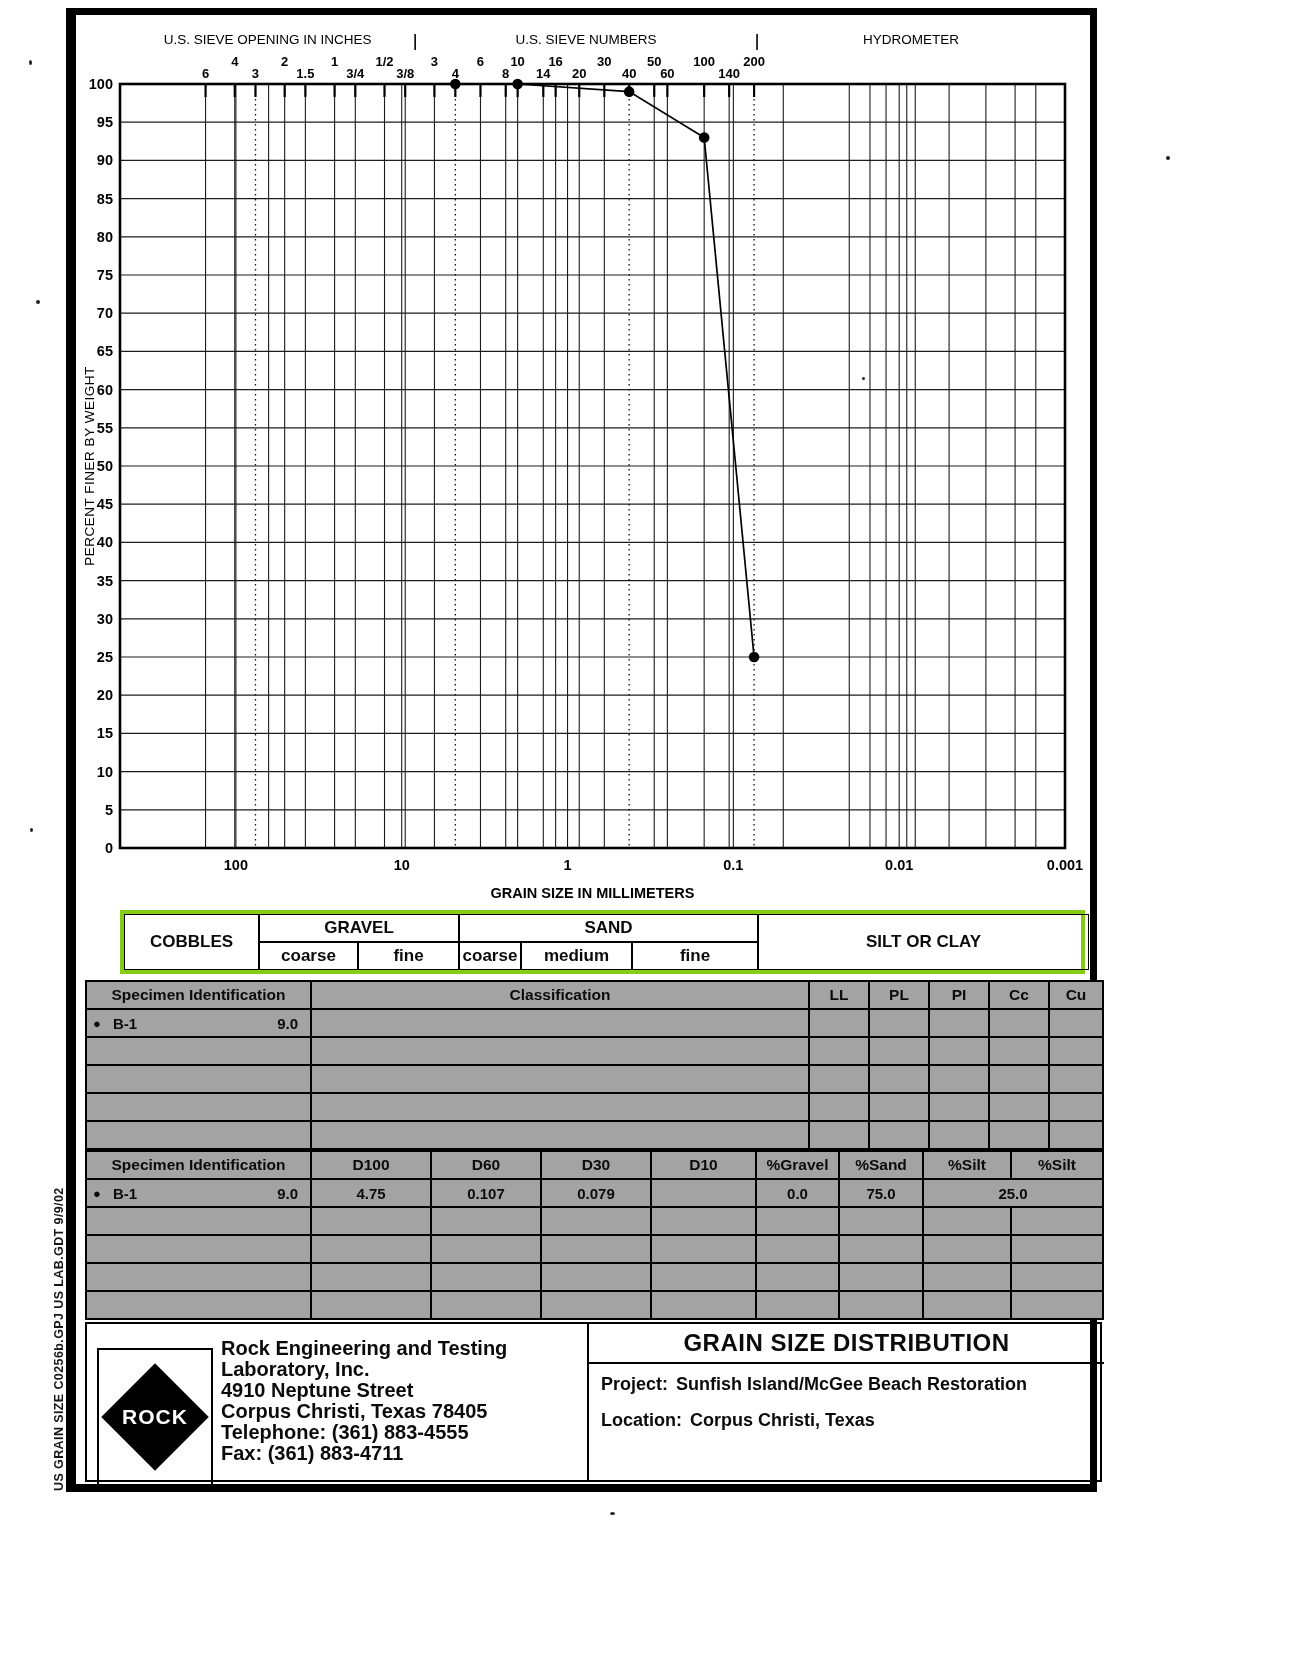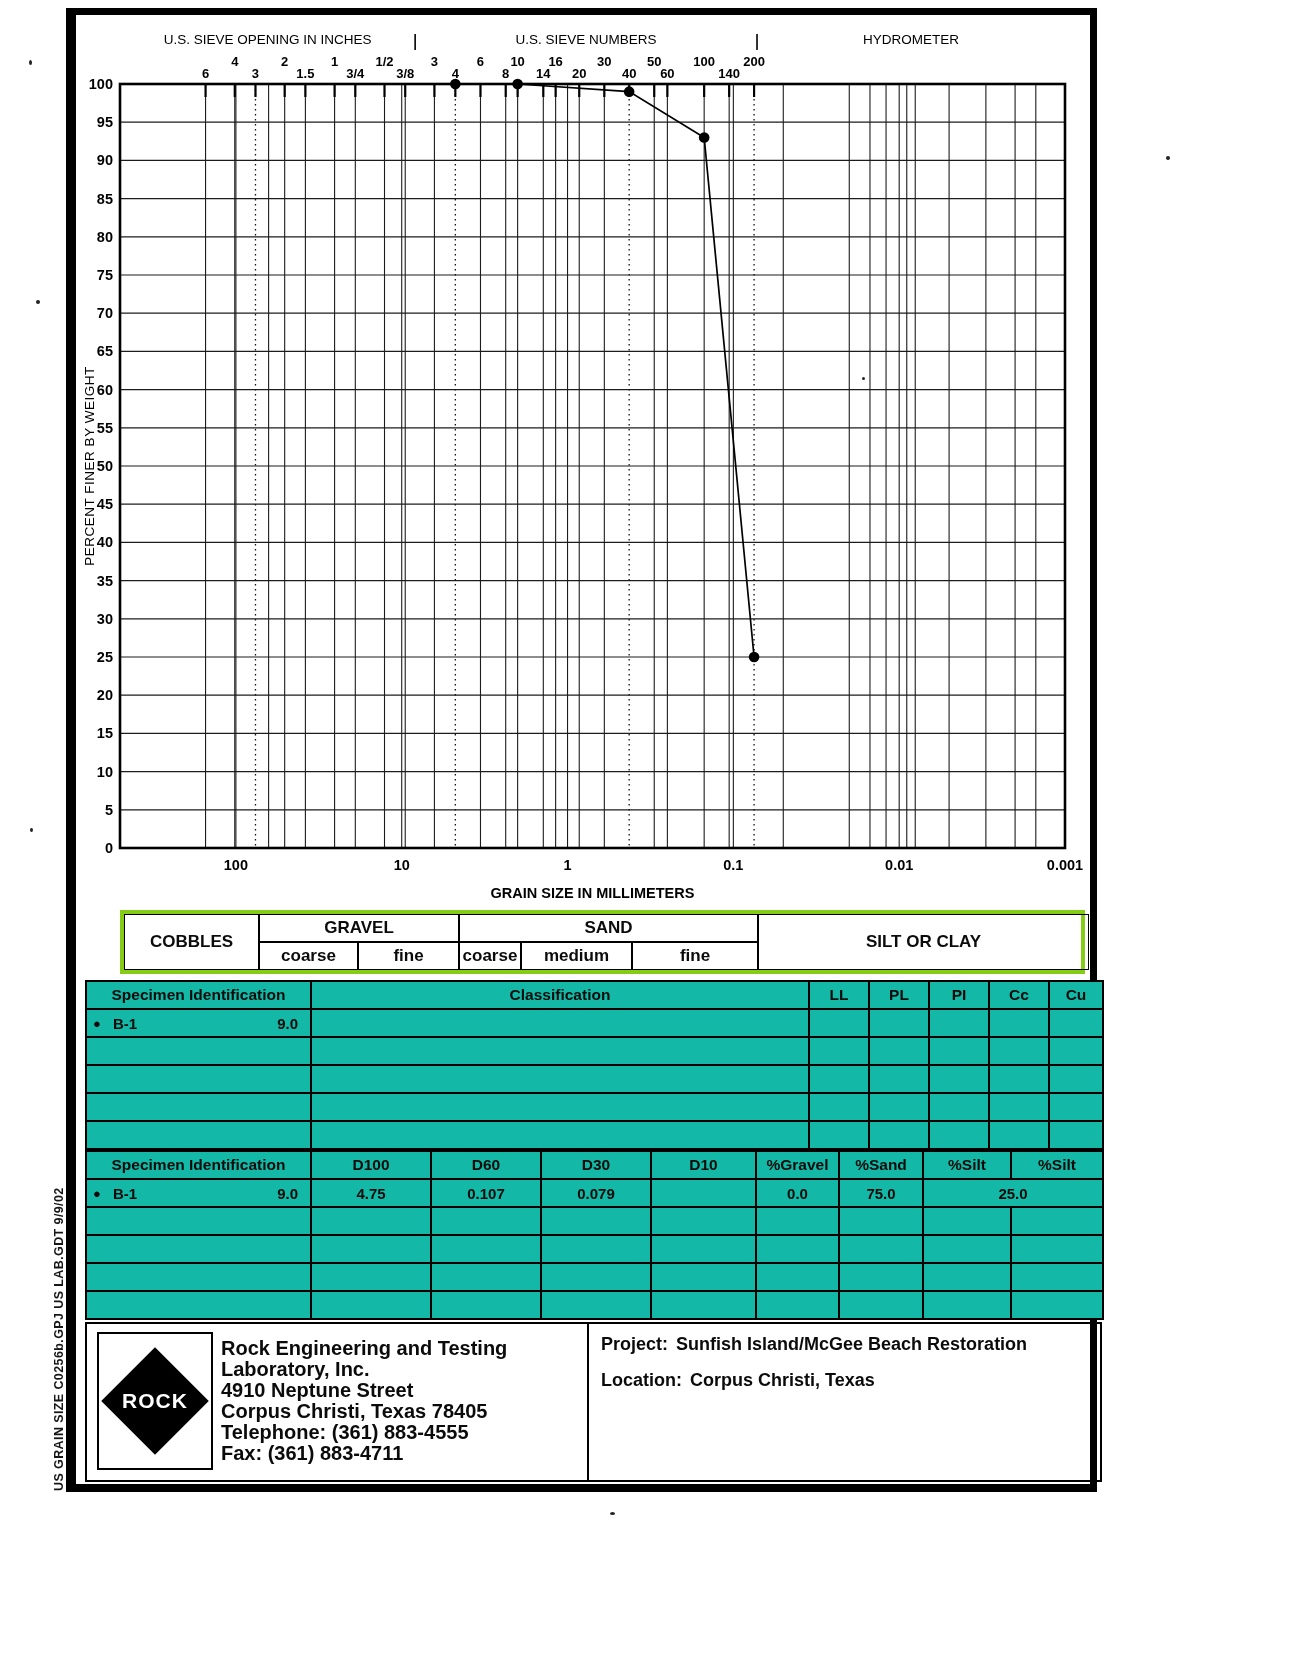--- a/index.html
+++ b/index.html
@@ -15,35 +15,35 @@
   .strip{position:absolute;left:44px;top:895px;width:965px;display:grid;
          grid-template-columns:135px 99px 101px 62px 111px 126px 331px;
          grid-template-rows:28px 28px;border:4px solid #84cc16;box-sizing:border-box;}
   .strip div{border:1.5px solid #000;display:flex;align-items:center;justify-content:center;
              font-weight:bold;box-sizing:border-box;}
   .cell-main{font-size:17px;}
   .cell-sub{font-size:17px;}
   .span2r{grid-row:1/3;}
   
   table.rep{position:absolute;left:9px;border-collapse:collapse;table-layout:fixed;
-            width:1017px;background:#14b8a6;}
+            width:1017px;background:#a3a3a3;}
   table.rep,table.rep td,table.rep th{border:2px solid #000;}
   table.rep th{font-size:15.5px;font-weight:bold;padding:0;height:26px;}
   table.rep td{font-size:15px;font-weight:bold;padding:0;height:26px;text-align:center;}
   #table1{top:965px;}
   #table2{top:1135px;}
   .spec-cell{display:flex;align-items:center;}
   .spec-bullet{width:20px;text-align:center;font-size:13px;}
   .spec-id{padding-left:6px;}
   .spec-depth{margin-left:auto;padding-right:12px;}
   
   .footer{position:absolute;left:9px;top:1307px;width:1017px;height:160px;
           border:2.5px solid #000;box-sizing:border-box;}
   .f-left{position:absolute;left:0;top:0;width:500px;height:100%;}
-  .logo-box{position:absolute;left:10px;top:8px;width:112px;height:134px;border:2.5px solid #000;text-decoration:underline;}
+  .logo-box{position:absolute;left:10px;top:24px;width:112px;height:134px;border:2.5px solid #000;text-decoration:underline;}
   .logo-diamond{position:absolute;left:50%;top:50%;width:76px;height:76px;background:#000;
                 transform:translate(-50%,-50%) rotate(45deg);}
   .logo-row{position:absolute;left:0;top:50%;width:100%;transform:translateY(-50%);
             display:flex;align-items:center;justify-content:center;}
   .logo-word{color:#fff;font-weight:bold;font-size:21px;letter-spacing:1px;z-index:2;}
   .tri{width:0;height:0;border-top:9px solid transparent;border-bottom:9px solid transparent;}
   .tri-l{border-right:14px solid #000;margin-right:2px;}
   .tri-r{border-left:14px solid #000;margin-left:2px;}
   .company{position:absolute;left:134px;top:14px;font-size:20px;font-weight:bold;line-height:21px;}
   .f-right{position:absolute;left:500px;top:0;width:517px;height:100%;border-left:2.5px solid #000;box-sizing:border-box;}
@@ -422,20 +422,21 @@
           </div>
           <div class="company">
             <div>Rock Engineering and Testing Laboratory, Inc.</div>
             <div>4910 Neptune Street</div>
             <div>Corpus Christi, Texas  78405</div>
             <div>Telephone:  (361) 883-4555</div>
             <div>Fax:  (361) 883-4711</div>
           </div>
         </div>
         <div class="f-right">
+          <div class="f-title">GRAIN SIZE DISTRIBUTION</div>
           <div class="f-lines">
             <div>
               <span class="lbl">Project:</span><span>Sunfish Island/McGee Beach Restoration</span>
             </div>
             <div>
               <span class="lbl">Location:</span><span>Corpus Christi, Texas</span>
             </div>
           </div>
         </div>
       </div>

